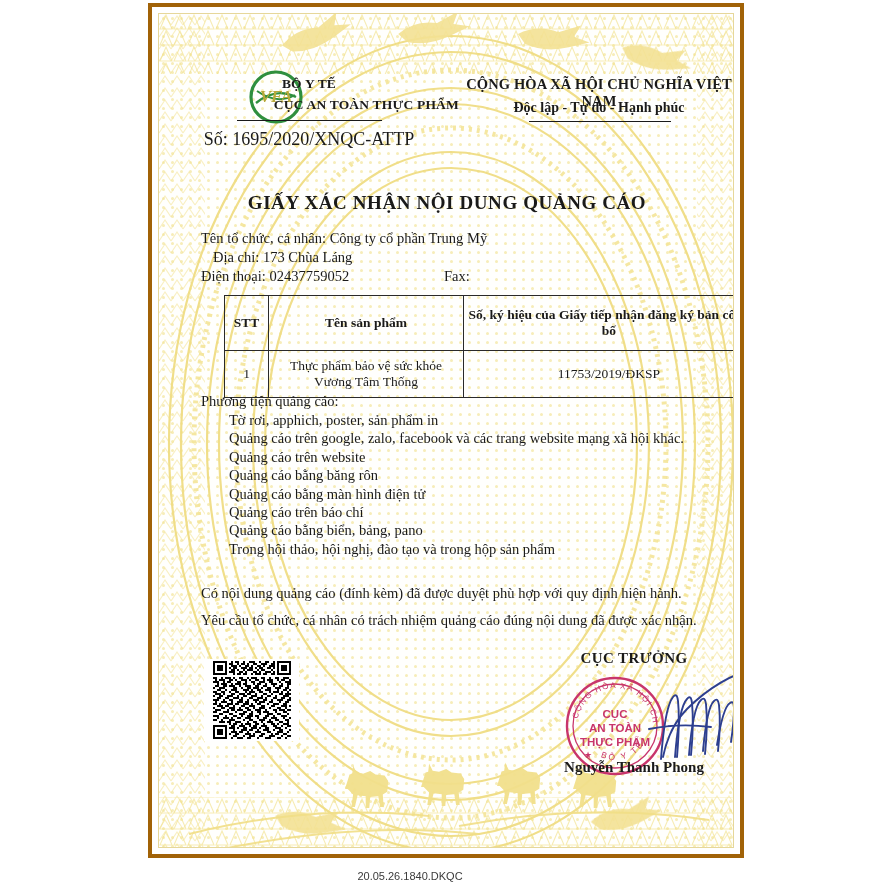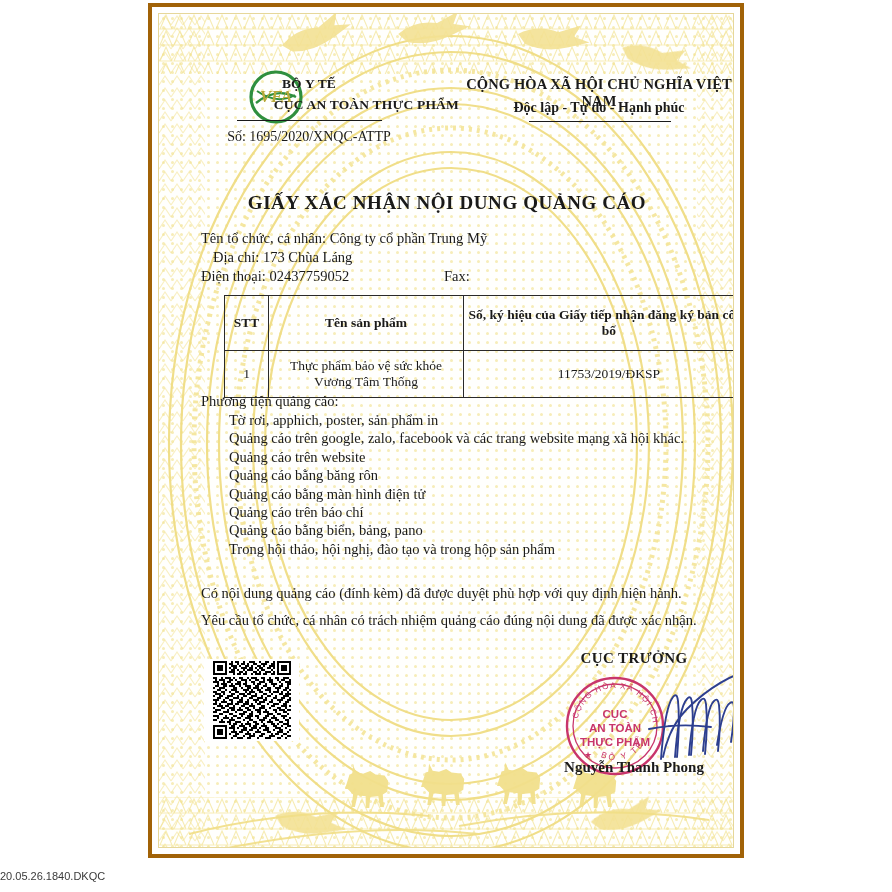--- a/index.html
+++ b/index.html
@@ -45,21 +45,21 @@
   }
   #hdr-left-org2{
     left:0;top:83px;width:300px;text-align:right;
     font-weight:bold;font-size:13.5px;letter-spacing:.2px;
   }
   #hdr-left-rule{
     position:absolute;left:78px;top:106px;width:145px;height:0;
     border-top:1.6px solid #1a1a1a;
   }
   #hdr-left-no{
-    left:0;top:115px;width:300px;text-align:center;font-size:14px;
+    left:0;top:115px;width:300px;text-align:center;font-size:18px;
   }
 
   #hdr-right-country{
     left:290px;top:62px;width:300px;text-align:center;
     font-weight:bold;font-size:14.5px;letter-spacing:.1px;
   }
   #hdr-right-motto{
     left:290px;top:86px;width:300px;text-align:center;
     font-weight:bold;font-size:14px;
   }
@@ -147,21 +147,21 @@
   }
 
   
   #qr-code{
     position:absolute;left:45px;top:645px;width:95px;height:82px;
     background:#ffffff;
   }
 
   
   #doc-footer{
-    position:absolute;left:0;top:870px;width:820px;
+    position:absolute;left:0;top:870px;width:820px;text-align:center;
     font-family:"Liberation Sans","DejaVu Sans",sans-serif;
     font-size:11px;color:#3a3a3a;
   }
 </style>
 </head>
 <body>
 
 <div id="cert-frame">
   <div id="cert-inner-line">
 

